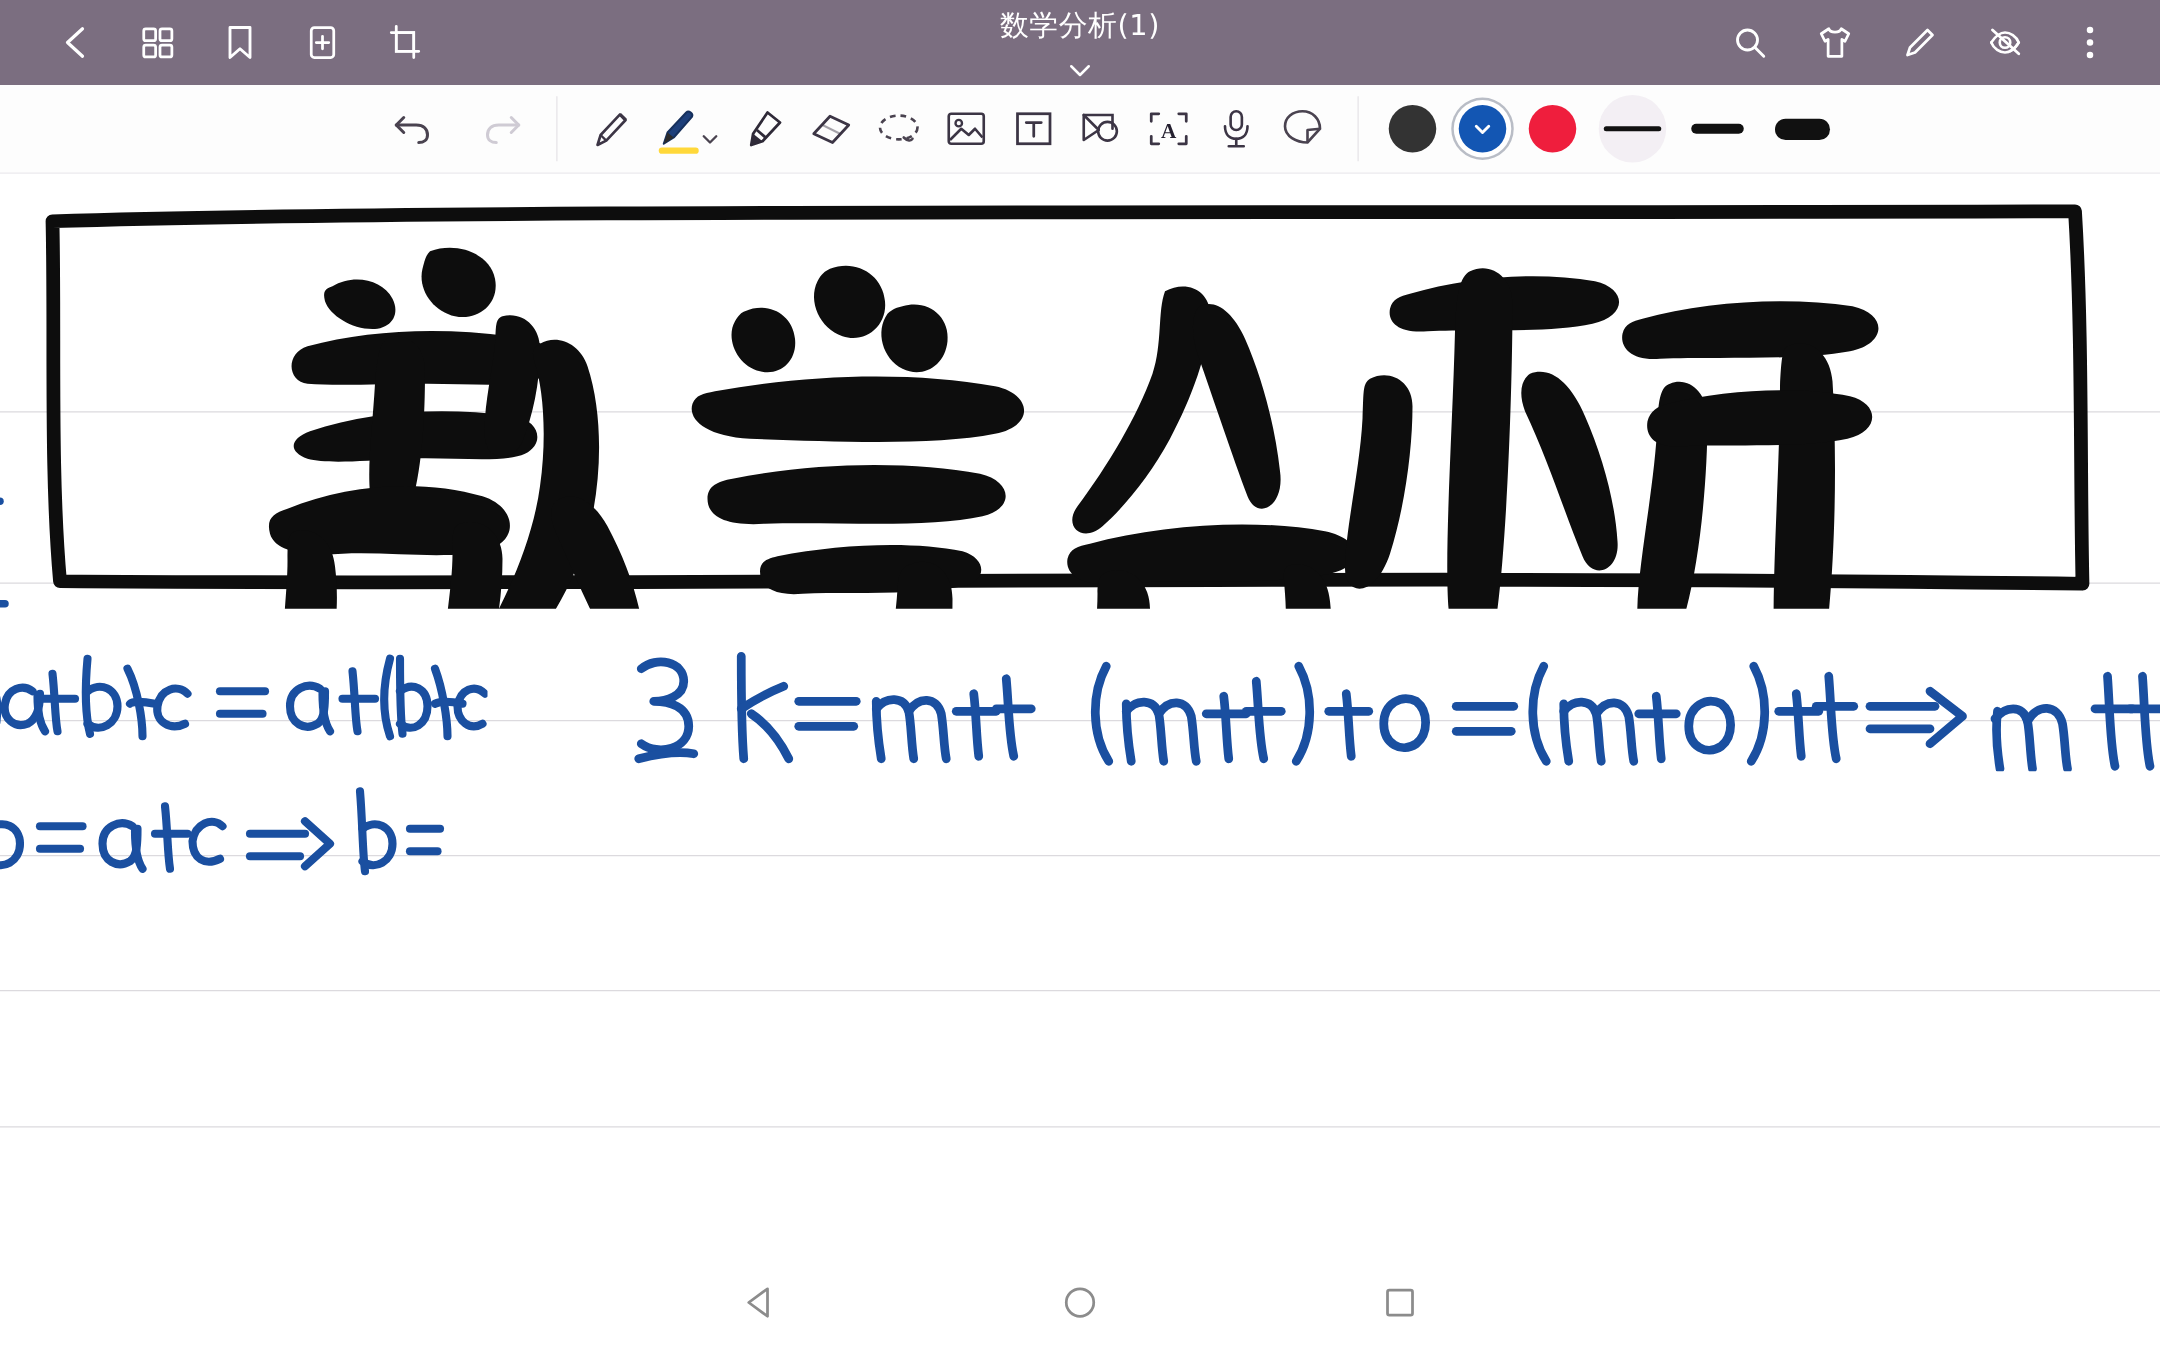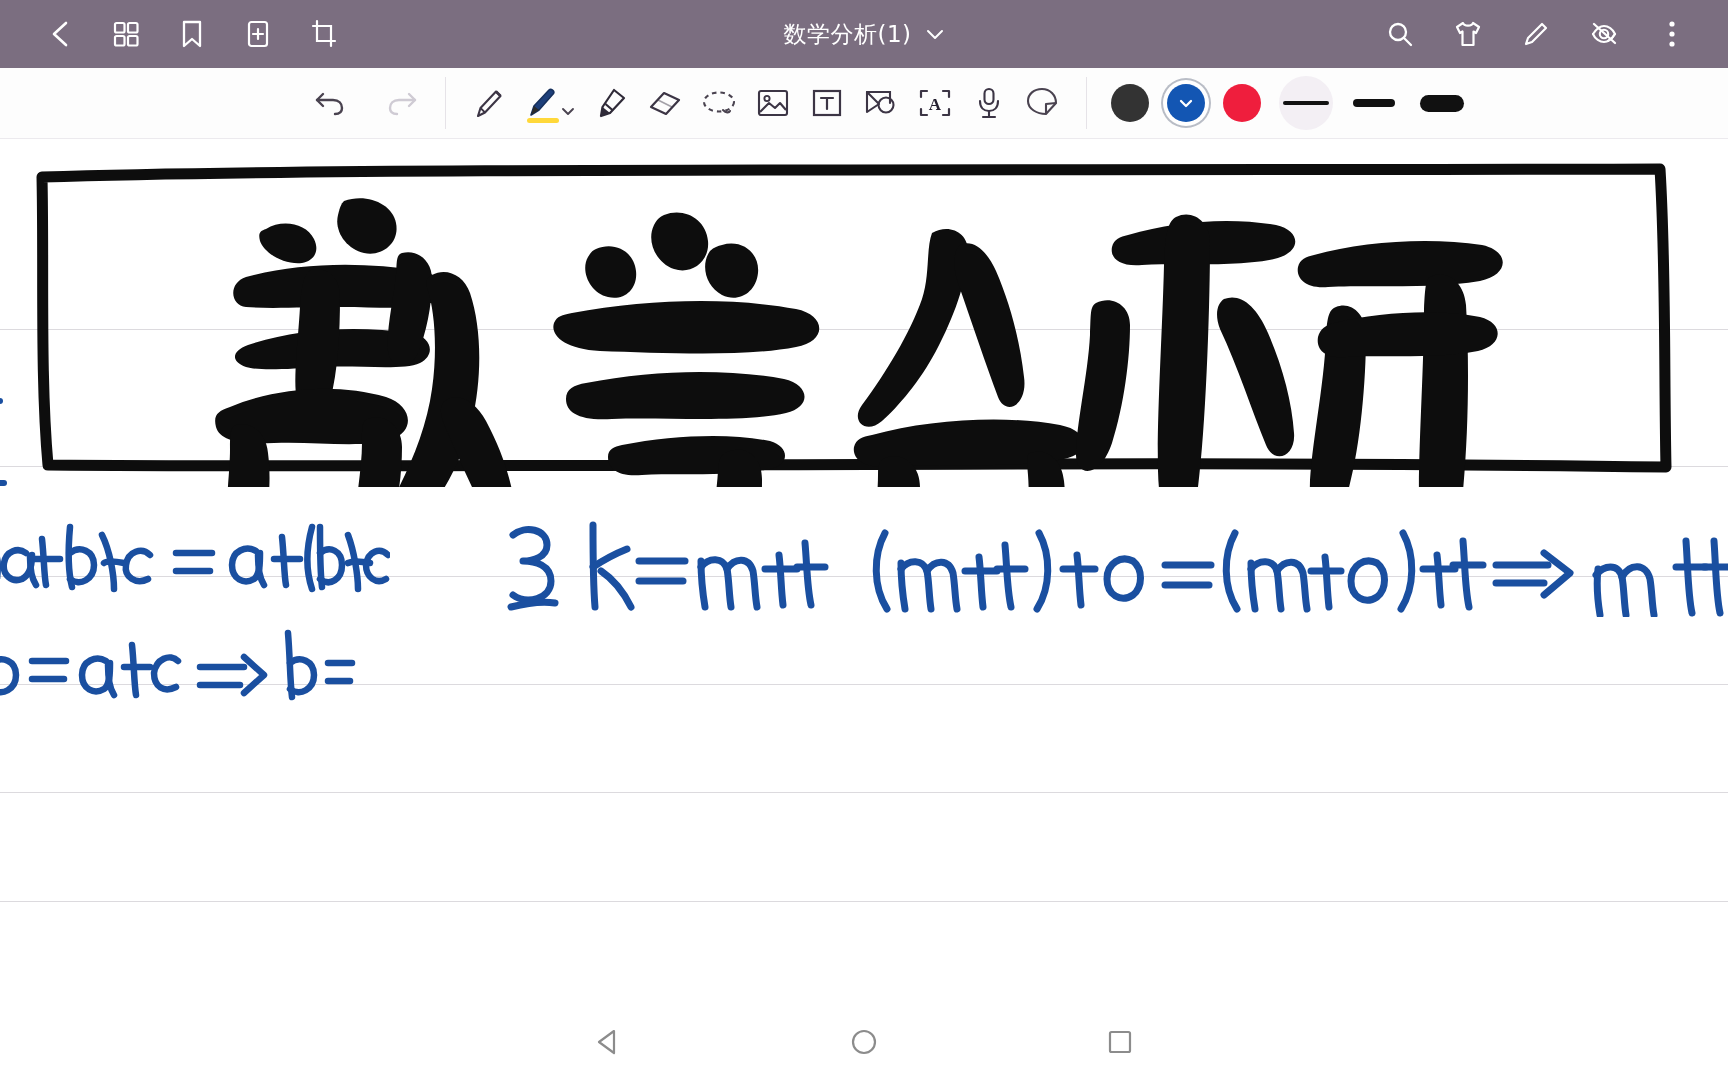--- a/index.html
+++ b/index.html
@@ -25,20 +25,21 @@
     width: 44px; height: 44px;
     display: flex; align-items: center; justify-content: center;
     cursor: pointer;
   }
   .abtn svg { display: block; }
   .appbar-title {
     position: absolute; left: 0; right: 0; top: 0; height: 68px;
     display: flex; align-items: center; justify-content: center;
     gap: 13px;
     pointer-events: none;
+    flex-direction: column;
   }
   .appbar-title .ttext {
     color: #ffffff; font-size: 23px; letter-spacing: 0.5px;
     font-family: "DejaVu Sans", "Liberation Sans", sans-serif;
   }
   .title-caret { pointer-events: auto; cursor: pointer; display:flex; align-items:center;}
 
   
   .toolbar {
     position: absolute; top: 68px; left: 0;

